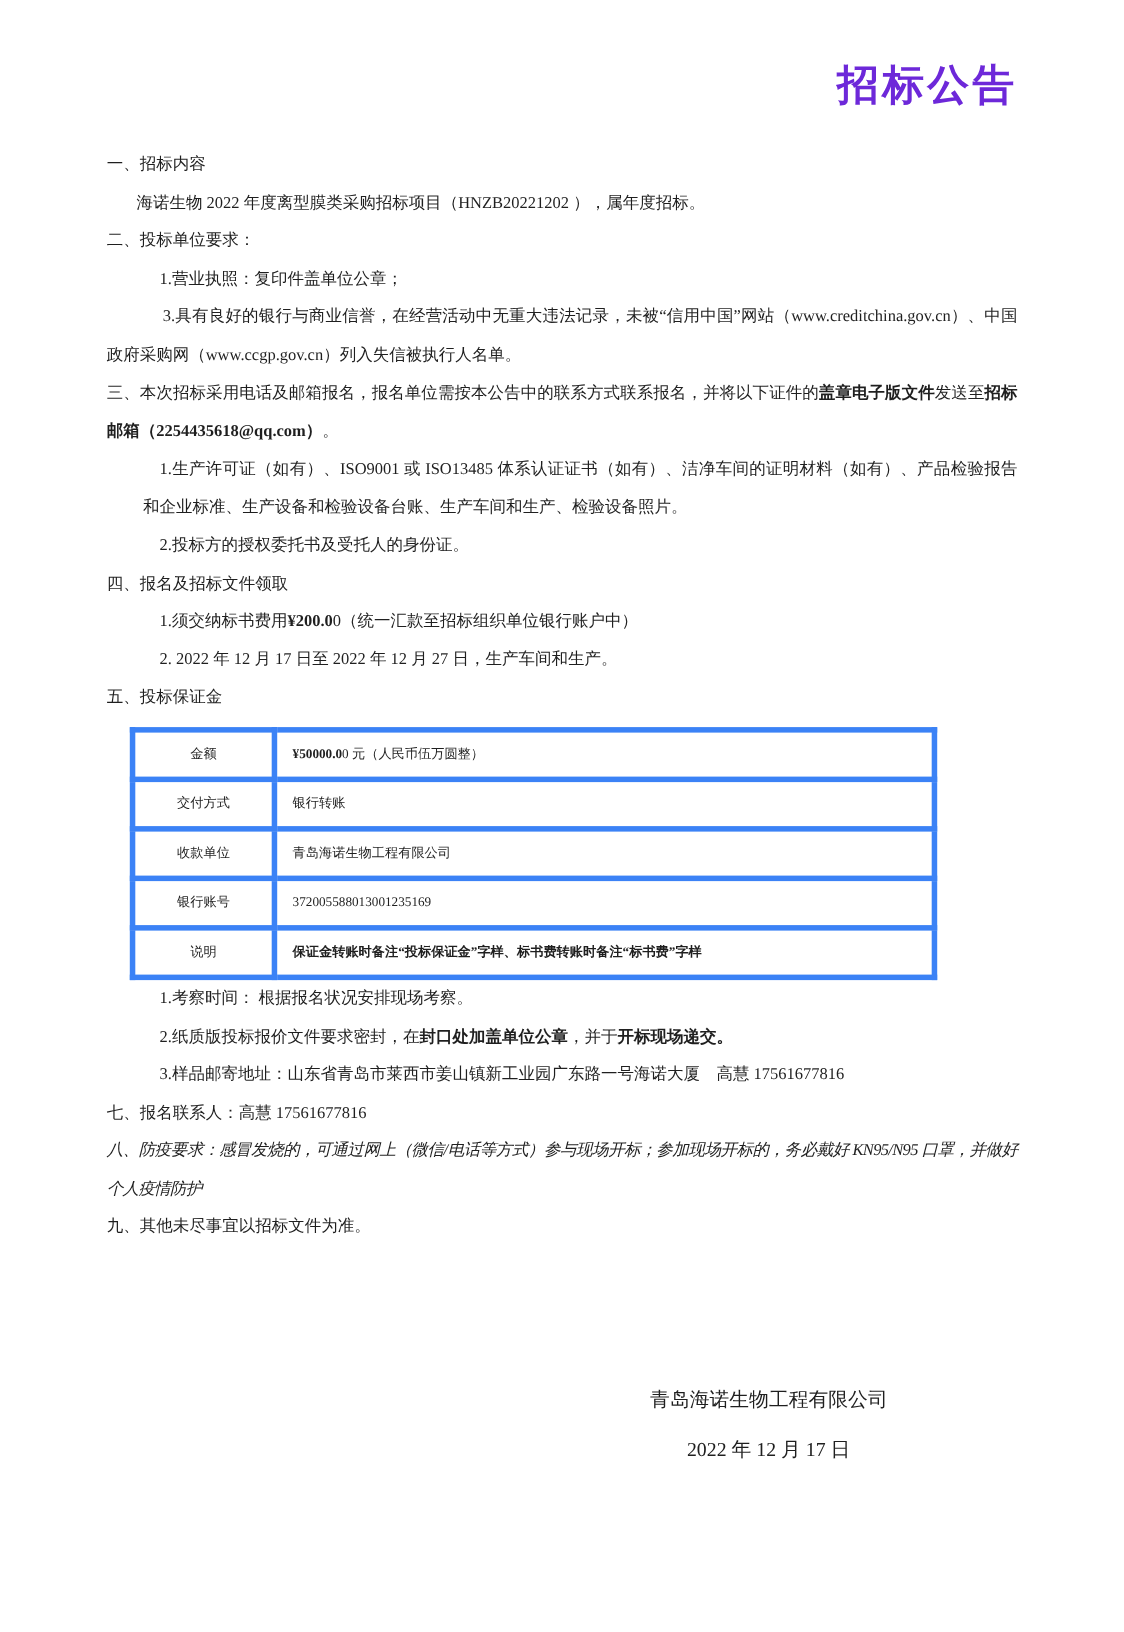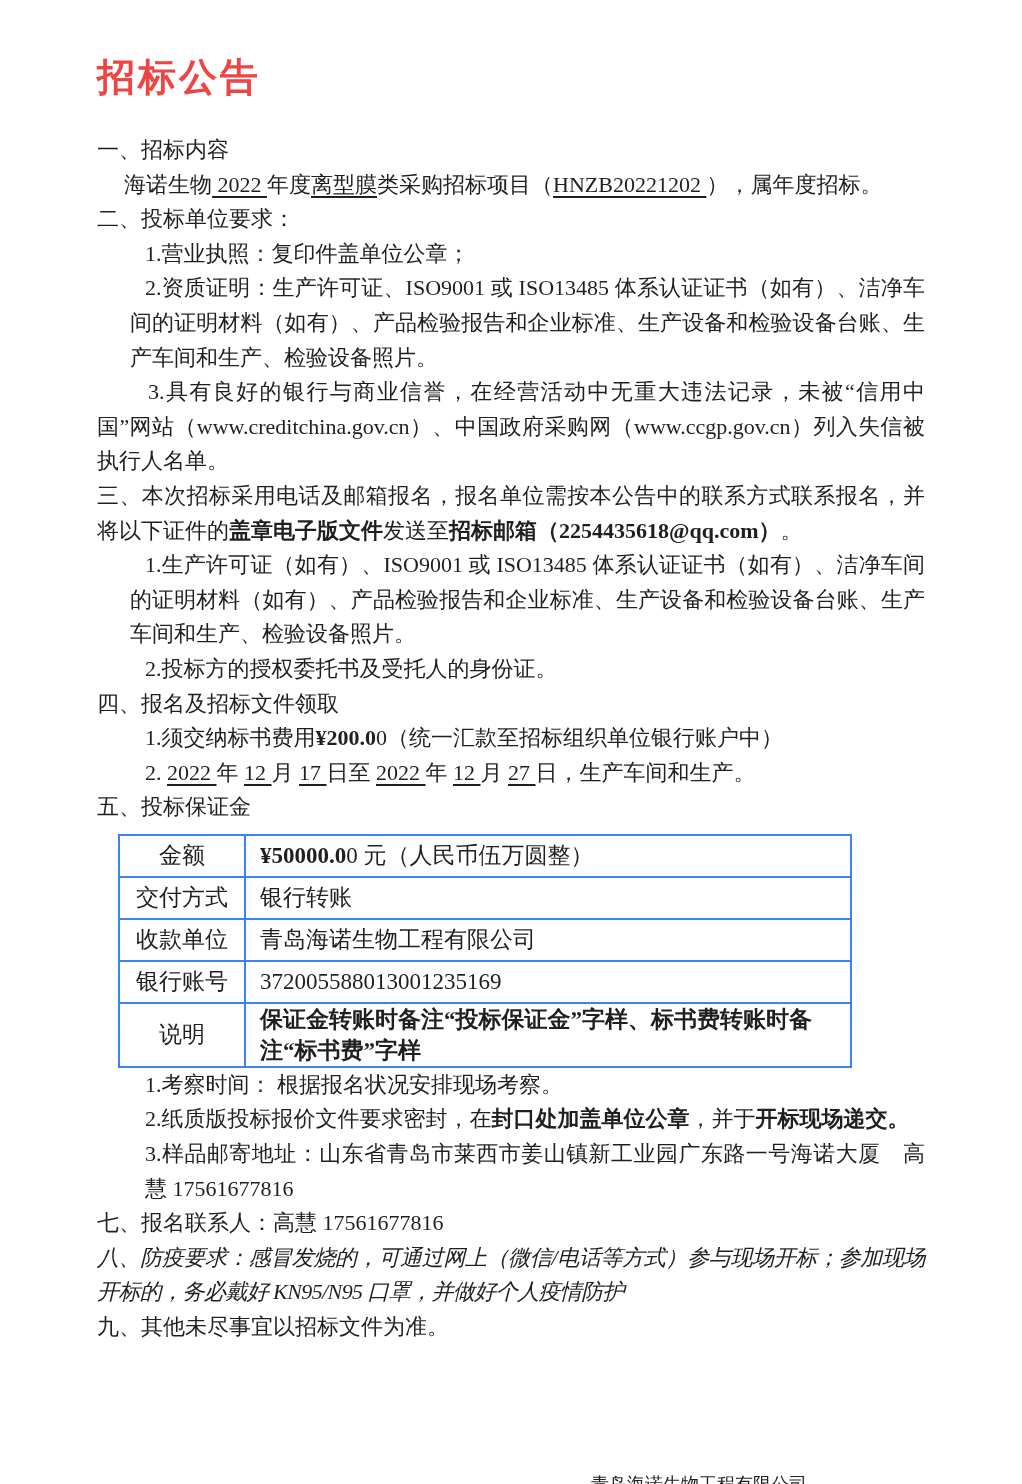--- a/index.html
+++ b/index.html
@@ -3,38 +3,38 @@
 <meta charset="utf-8">
 <style>
   html,body{margin:0;padding:0;}
   body{
     width:1022px;height:1484px;background:#ffffff;overflow:hidden;
     font-family:"Liberation Serif","DejaVu Serif",serif;
     color:#1f1f1f;
   }
   .doc{padding:40px 97px 0 97px;}
   .title{
-    text-align:left;font-size:38px;font-weight:bold;
-    margin:12px 0 30px 0;letter-spacing:3px;color:#ef4444;
+    text-align:right;font-size:38px;font-weight:bold;
+    margin:12px 0 30px 0;letter-spacing:3px;color:#6d28d9;
   }
-  p{margin:0;font-size:22px;line-height:34.6px;text-align:justify;}
+  p{margin:0;font-size:15px;line-height:34.6px;text-align:justify;}
   .h{padding-left:0;}
   .ind2{text-indent:27px;}
   .li3{padding-left:48px;}
   .li-hang{padding-left:33px;text-indent:15px;}
   .li-flush{text-indent:51px;}
   .tight{letter-spacing:-0.6px;font-style:italic;}
   .b{font-weight:bold;}
-  .u{text-decoration:underline;text-underline-offset:4px;}
+  .u{text-underline-offset:4px;}
   table.deposit{
     border-collapse:collapse;margin:9px 0 0 21px;width:734px;
     border:2px solid #000;table-layout:fixed;
   }
   table.deposit td{
-    border:2px solid #3b82f6;height:40px;font-size:23px;
+    border:5px solid #3b82f6;height:40px;font-size:12px;
     padding:0;vertical-align:middle;
   }
   table.deposit td.label{width:124px;text-align:center;}
   table.deposit td.value{padding-left:14px;}
   .after-table{margin-top:36px;}
   .footer{margin-top:122px;text-align:right;}
   .footer .company{padding-right:118px;font-size:18px;line-height:34px;}
   .footer .date{padding-right:152px;font-size:18px;line-height:34px;margin-top:12px;}
 </style>
 </head>
@@ -42,21 +42,20 @@
 
 <div class="doc">
 
   <div class="title">招标公告</div>
 
   <div id="content-top">
       <p class="h"><span>一、招标内容</span></p>
       <p class="ind2"><span>海诺生物</span><span class="u"> 2022 </span><span>年度</span><span class="u">离型膜</span><span>类采购招标项目（</span><span class="u">HNZB20221202  </span><span>），属年度招标。</span></p>
       <p class="h"><span>二、投标单位要求：</span></p>
       <p class="li3"><span>1.营业执照：复印件盖单位公章；</span></p>
-      <p class="li-hang"><span>2.资质证明：生产许可证、ISO9001 或 ISO13485 体系认证证书（如有）、洁净车间的证明材料（如有）、产品检验报告和企业标准、生产设备和检验设备台账、生产车间和生产、检验设备照片。</span></p>
       <p class="li-flush"><span>3.具有良好的银行与商业信誉，在经营活动中无重大违法记录，未被“信用中国”网站（www.creditchina.gov.cn）、中国政府采购网（www.ccgp.gov.cn）列入失信被执行人名单。</span></p>
       <p class="h"><span>三、本次招标采用电话及邮箱报名，报名单位需按本公告中的联系方式联系报名，并将以下证件的</span><span class="b">盖章电子版文件</span><span>发送至</span><span class="b">招标邮箱（2254435618@qq.com）</span><span>。</span></p>
       <p class="li-hang"><span>1.生产许可证（如有）、ISO9001 或 ISO13485 体系认证证书（如有）、洁净车间的证明材料（如有）、产品检验报告和企业标准、生产设备和检验设备台账、生产车间和生产、检验设备照片。</span></p>
       <p class="li3"><span>2.投标方的授权委托书及受托人的身份证。</span></p>
       <p class="h"><span>四、报名及招标文件领取</span></p>
       <p class="li3"><span>1.须交纳标书费用</span><span class="b">¥200.0</span><span>0（统一汇款至招标组织单位银行账户中）</span></p>
       <p class="li3"><span>2. </span><span class="u">2022 </span><span>年 </span><span class="u">12 </span><span>月 </span><span class="u">17 </span><span>日至 </span><span class="u">2022 </span><span>年 </span><span class="u">12 </span><span>月 </span><span class="u">27 </span><span>日，生产车间和生产。</span></p>
       <p class="h"><span>五、投标保证金</span></p>
     </div>
 

